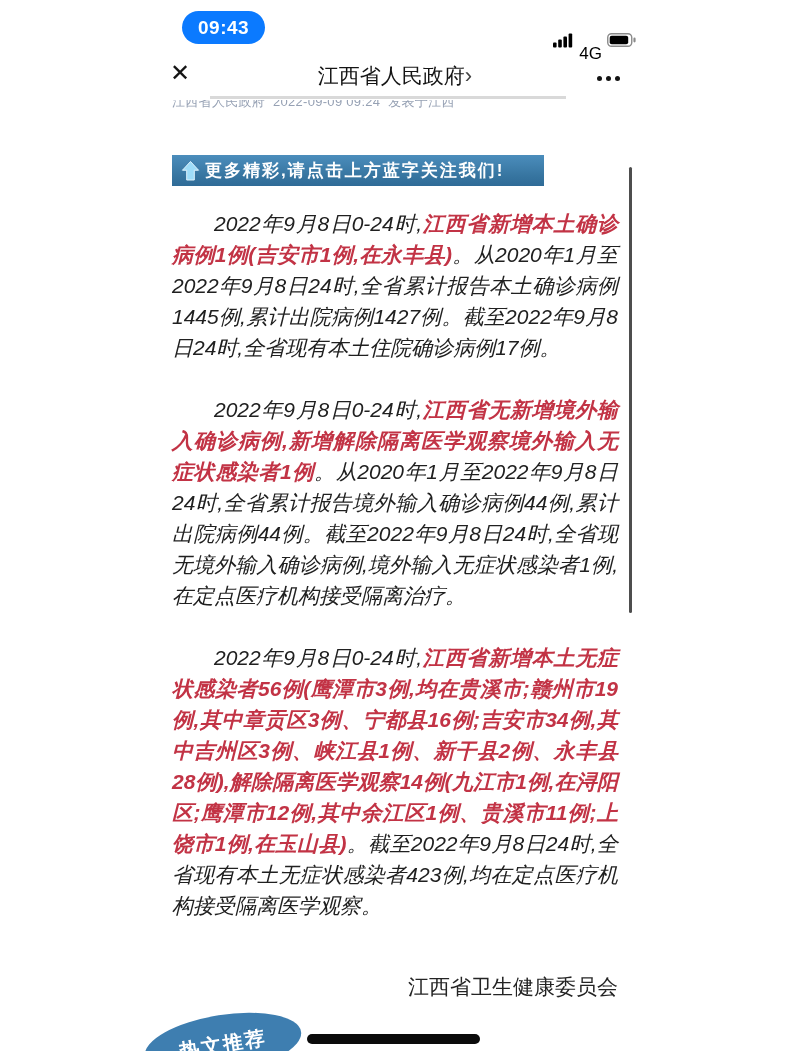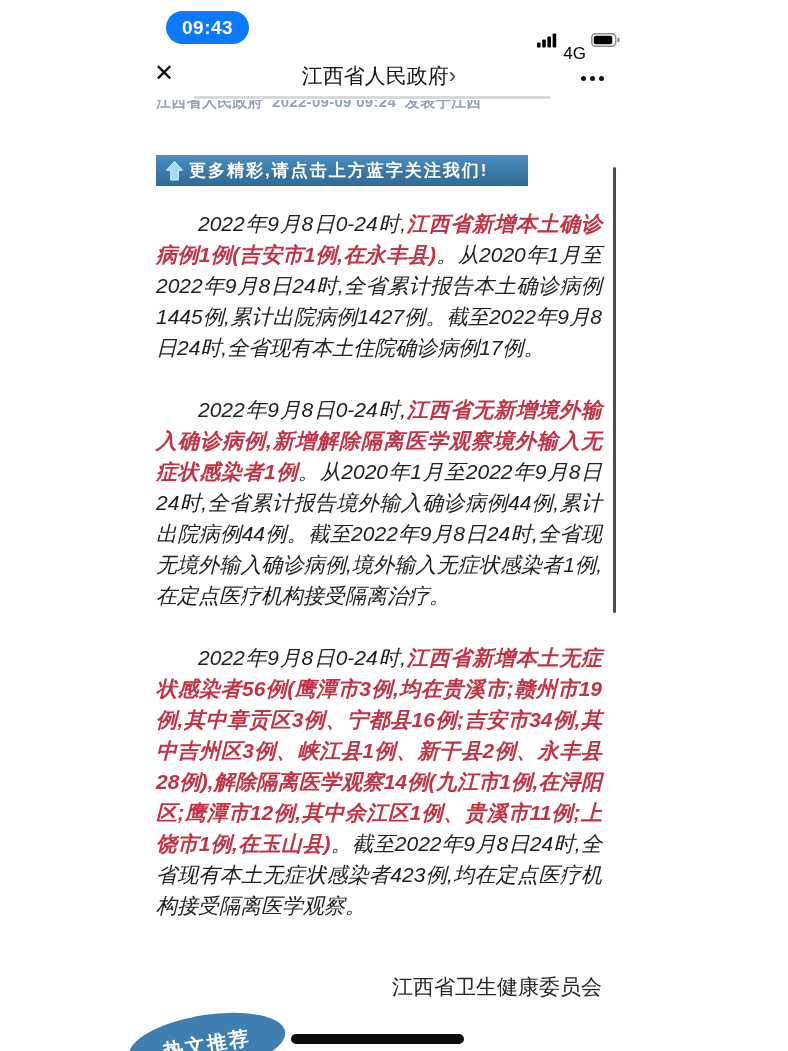--- a/index.html
+++ b/index.html
@@ -5,39 +5,39 @@
   :root{
     --accent-red:#c23345;
     --pill-blue:#0b7aff;
     --banner-blue:#36749f;
     --ellipse-blue:#3e7eb0;
   }
   *{margin:0;padding:0;box-sizing:border-box;}
   html,body{background:#fff;}
   body{font-family:"Liberation Sans",sans-serif;}
   .stage{position:relative;width:788px;height:1051px;background:#ffffff;overflow:hidden;margin:0 auto;}
-  .phone{position:absolute;left:132px;top:0;width:494px;height:1051px;background:#fff;}
+  .phone{position:absolute;left:148px;top:0;width:494px;height:1051px;background:#fff;}
 
   
   .chrome{position:absolute;left:0;top:0;width:100%;height:96px;background:#fff;z-index:5;}
   .time-pill{position:absolute;left:34px;top:11px;height:33px;padding:0 16px;background:var(--pill-blue);
     border-radius:17px;color:#fff;font-size:19px;font-weight:700;display:flex;align-items:center;letter-spacing:.5px;}
   .status-right{position:absolute;right:6px;top:16px;display:flex;align-items:center;gap:5px;}
   .net-label{font-size:17px;color:#000;margin-top:28px;}
   .close-btn{position:absolute;left:22px;top:61px;font-size:24px;font-weight:300;color:#141414;line-height:1;cursor:default;}
   .title-wrap{position:absolute;left:0;right:0;top:62px;display:flex;justify-content:center;align-items:baseline;}
   .page-title{font-size:21px;color:#141414;font-weight:500;}
   .chev{font-size:22px;color:#444;font-weight:400;line-height:1;}
   .more-btn{position:absolute;right:22px;top:76px;display:flex;gap:4px;}
   .more-btn i{width:5px;height:5px;border-radius:50%;background:#141414;}
 
   
   .title-remnant{position:absolute;left:62px;top:96px;width:356px;height:3px;background:#d9d9d9;z-index:1;}
   .byline-clip{position:absolute;left:24px;top:100px;width:445px;height:17px;overflow:hidden;z-index:1;}
-  .byline-text{display:block;margin-top:-7px;font-size:15px;color:#96a1b4;white-space:pre;letter-spacing:.3px;font-weight:bold;}
+  .byline-text{display:block;margin-top:-7px;font-size:13px;color:#96a1b4;white-space:pre;letter-spacing:.3px;}
 
   
   .banner{position:absolute;left:24px;top:155px;width:372px;height:31px;
     background:linear-gradient(180deg,#4b8dbc 0%,var(--banner-blue) 70%,#2f6b97 100%);
     display:flex;align-items:center;padding-left:9px;z-index:1;}
   .banner-text{color:#fff;font-size:17px;font-weight:700;letter-spacing:2px;margin-left:5px;white-space:nowrap;}
 
   
   .scrollbar{position:absolute;left:481px;top:167px;width:3px;height:446px;background:#4e4e4e;border-radius:2px;z-index:2;}
 

